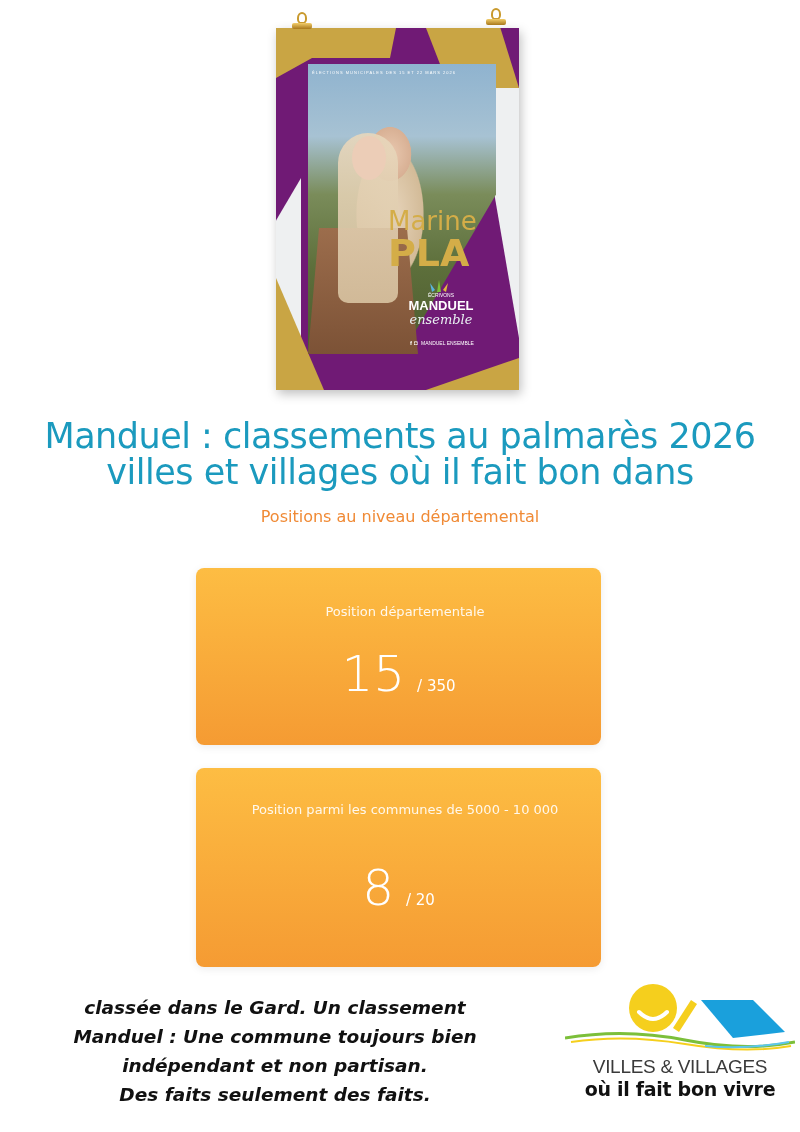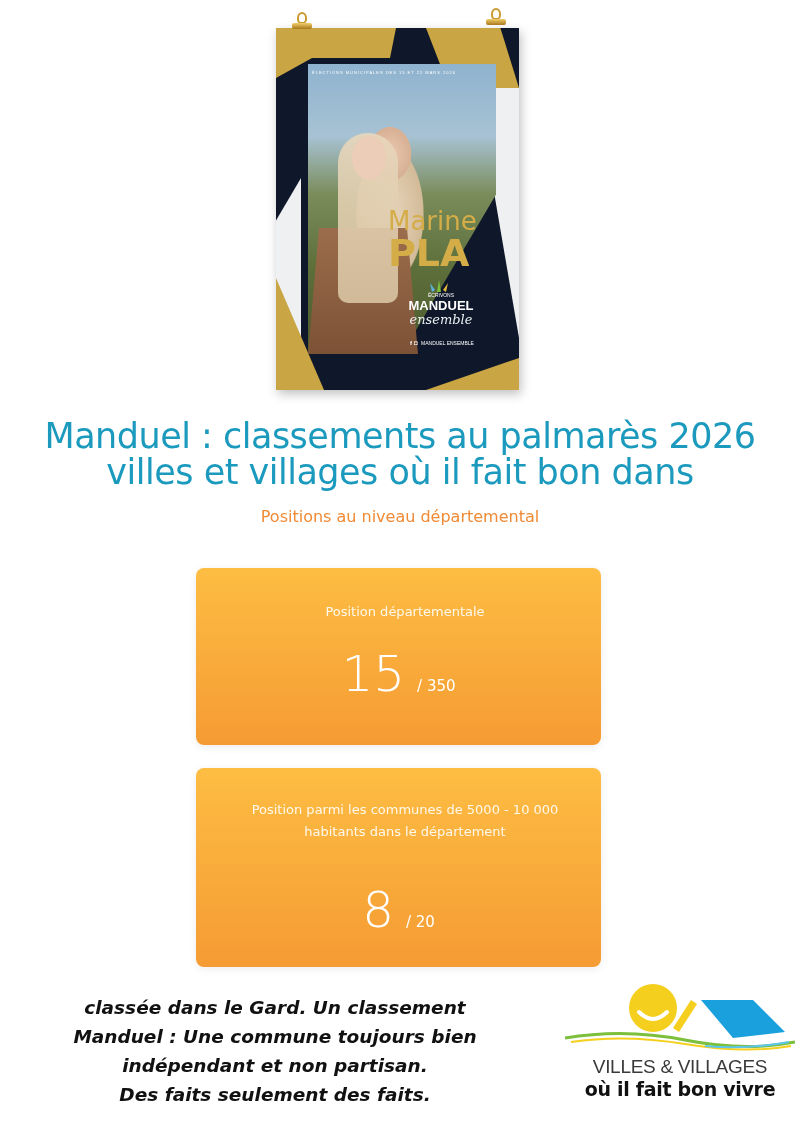--- a/index.html
+++ b/index.html
@@ -2,21 +2,21 @@
 <html><head>
 <meta charset="utf-8">
 <style>
   * { box-sizing: border-box; margin: 0; padding: 0; }
   html, body { width: 800px; height: 1132px; background: #ffffff; overflow: hidden; }
   body { position: relative; font-family: "Liberation Sans", sans-serif; }
 
   
   .poster {
     position: absolute; left: 276px; top: 28px; width: 243px; height: 362px;
-    background: #0f172a; overflow: hidden;
+    background: #701a75; overflow: hidden;
     box-shadow: 2px 4px 10px rgba(0,0,0,0.25);
   }
   .poster .shape { position: absolute; }
   .gold-top-left {
     left: 0; top: 0; width: 120px; height: 50px; background: #c9a544;
     clip-path: polygon(0 0, 100% 0, 95% 60%, 30% 60%, 0 100%);
   }
   .gold-top-right {
     left: 150px; top: 0; width: 93px; height: 60px; background: #c9a544;
     clip-path: polygon(0 0, 80% 0, 100% 100%, 25% 100%);
@@ -177,21 +177,20 @@
     <div>Position départementale</div>
   </div>
   <div class="card-value">
     <span class="big">15</span><span class="small">/ 350</span>
   </div>
 </div>
 
 <div class="card card-2">
   <div class="card-label">
     <div>Position parmi les communes de 5000 - 10 000</div>
-    <div>habitants dans le département</div>
   </div>
   <div class="card-value" style="margin-top:38px;">
     <span class="big">8</span><span class="small">/ 20</span>
   </div>
 </div>
 
 <div class="footer-note">
   <div>classée dans le Gard. Un classement</div>
   <div>Manduel : Une commune toujours bien</div>
   <div>indépendant et non partisan.</div>

